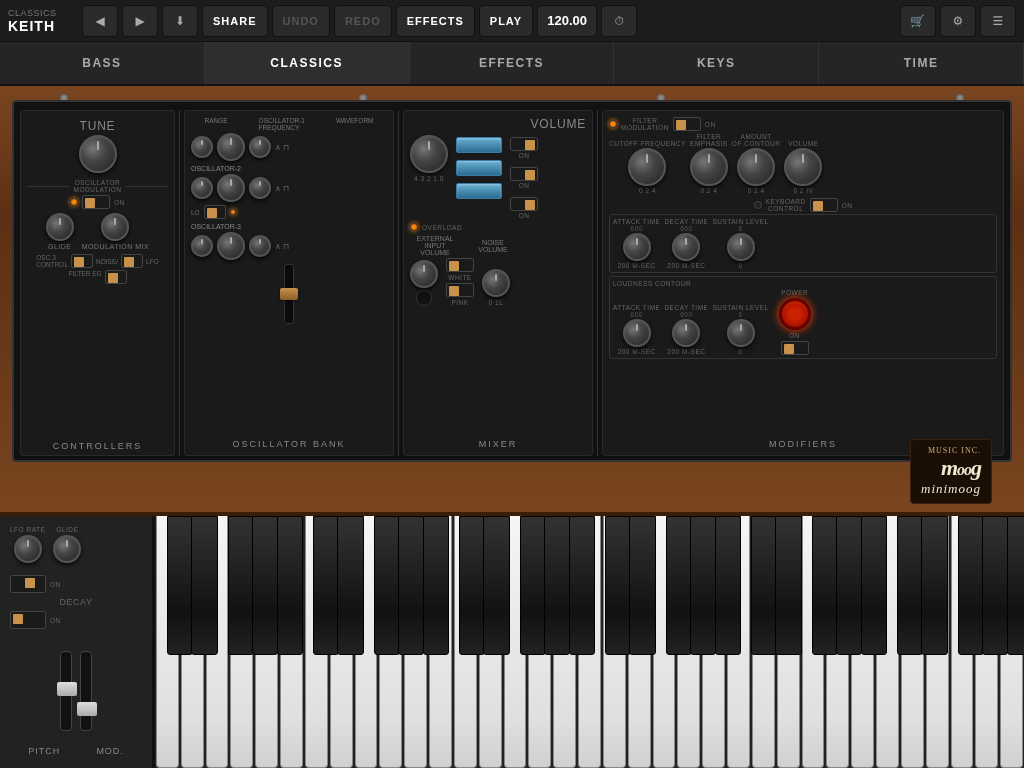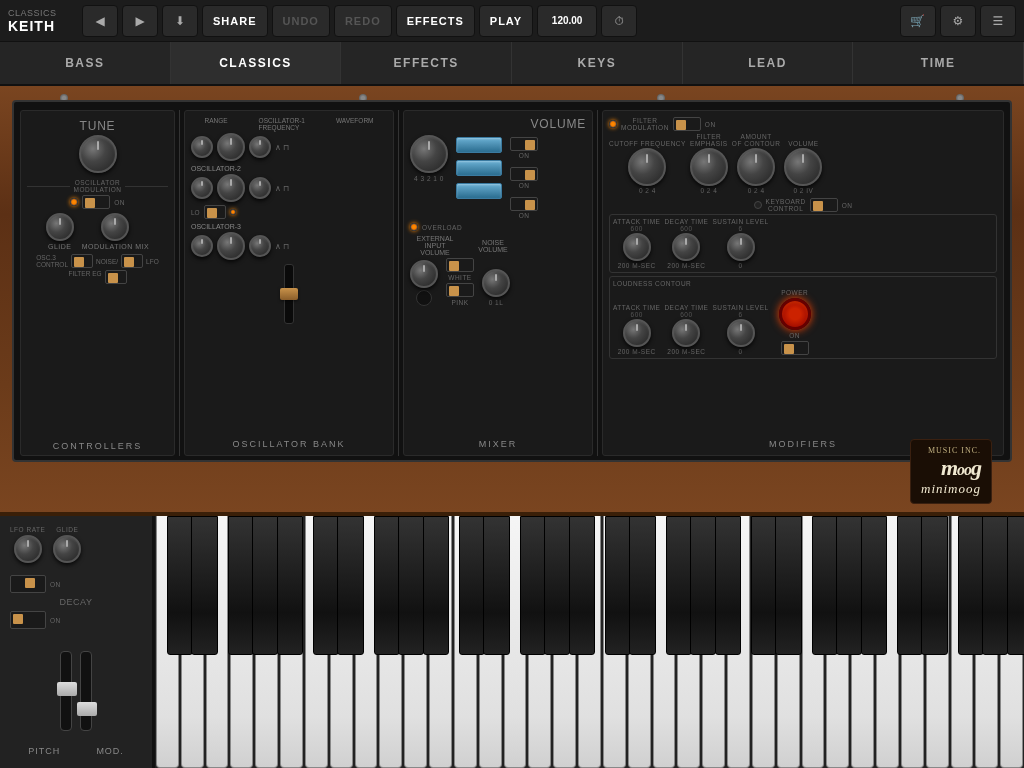--- a/index.html
+++ b/index.html
@@ -73,21 +73,21 @@
     .top-btn-label.highlighted { color: #fff; }
     #bpm-display {
       background: #2a2a2a;
       border: 1px solid #111;
       border-radius: 4px;
       padding: 0 8px;
       height: 32px;
       display: flex;
       align-items: center;
       color: #fff;
-      font-size: 10px;
+      font-size: 13px;
       font-weight: bold;
       min-width: 60px;
       justify-content: center;
     }
     .spacer { flex: 1; }
 
     
     #preset-bar {
       width: 100%;
       height: 44px;
@@ -527,21 +527,20 @@
   <div class="top-btn">🛒</div>
   <div class="top-btn">⚙</div>
   <div class="top-btn">☰</div>
 </div>
 
 <div id="preset-bar">
   <div class="preset-tab">BASS</div>
   <div class="preset-tab active">CLASSICS</div>
   <div class="preset-tab">EFFECTS</div>
   <div class="preset-tab">KEYS</div>
-  <div class="preset-tab">LEAD</div>
   <div class="preset-tab">TIME</div>
 </div>
 
 <div id="synth-body">
   <div class="panel-dots">
     <div class="panel-dot"></div>
     <div class="panel-dot"></div>
     <div class="panel-dot"></div>
     <div class="panel-dot"></div>
   </div>

